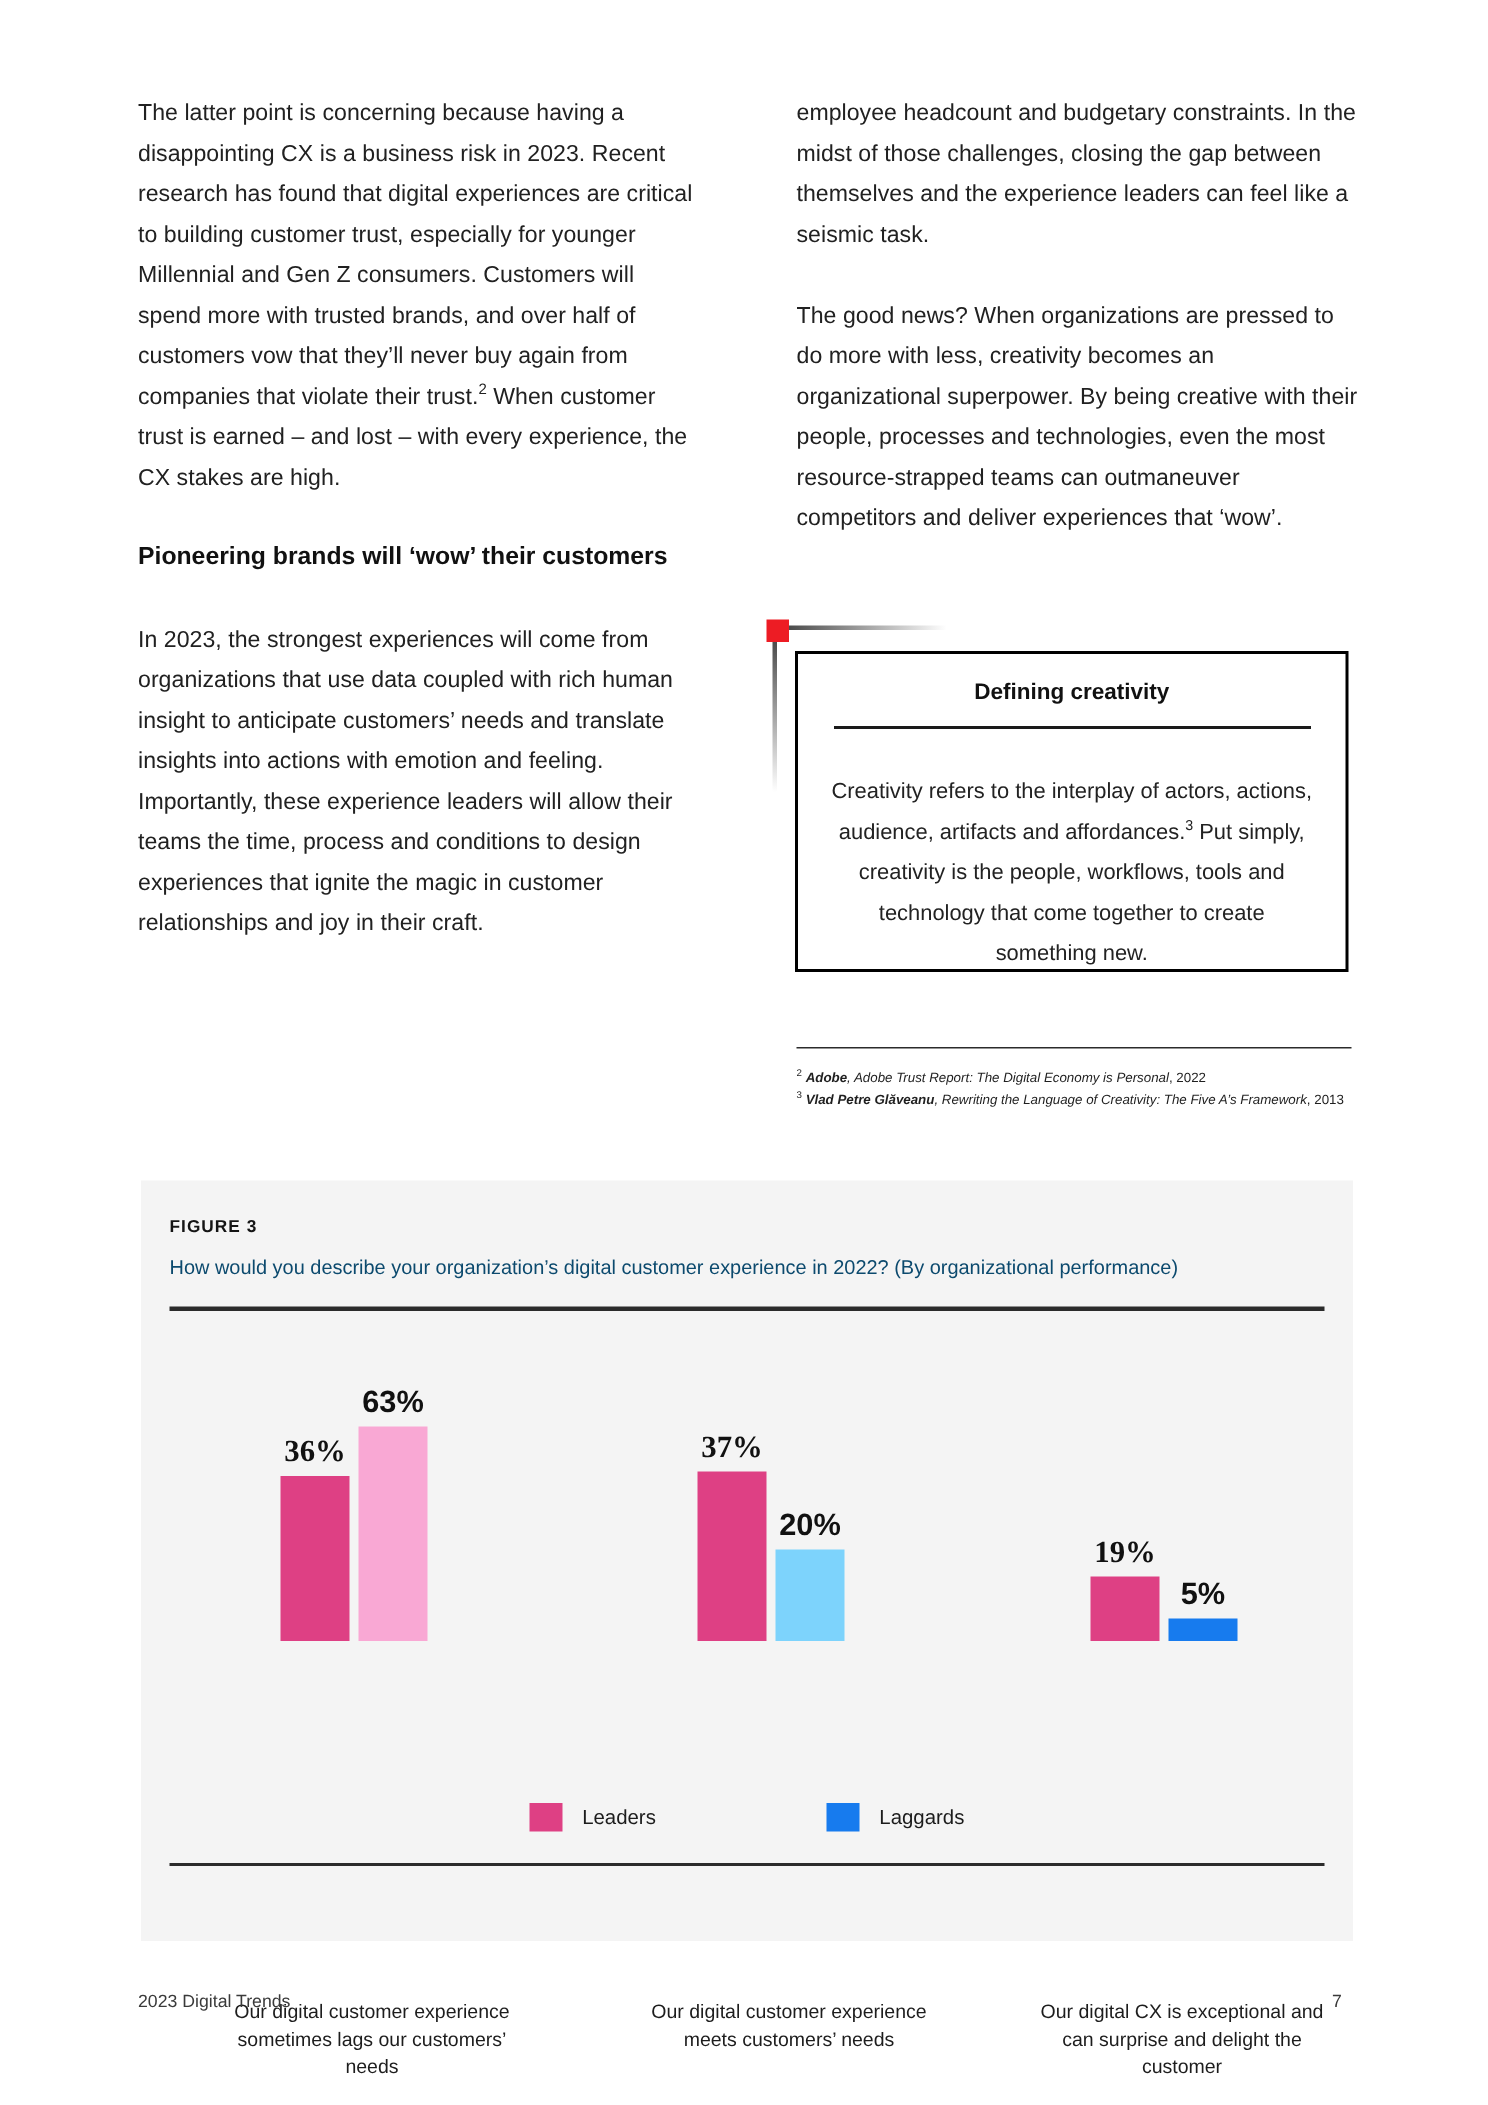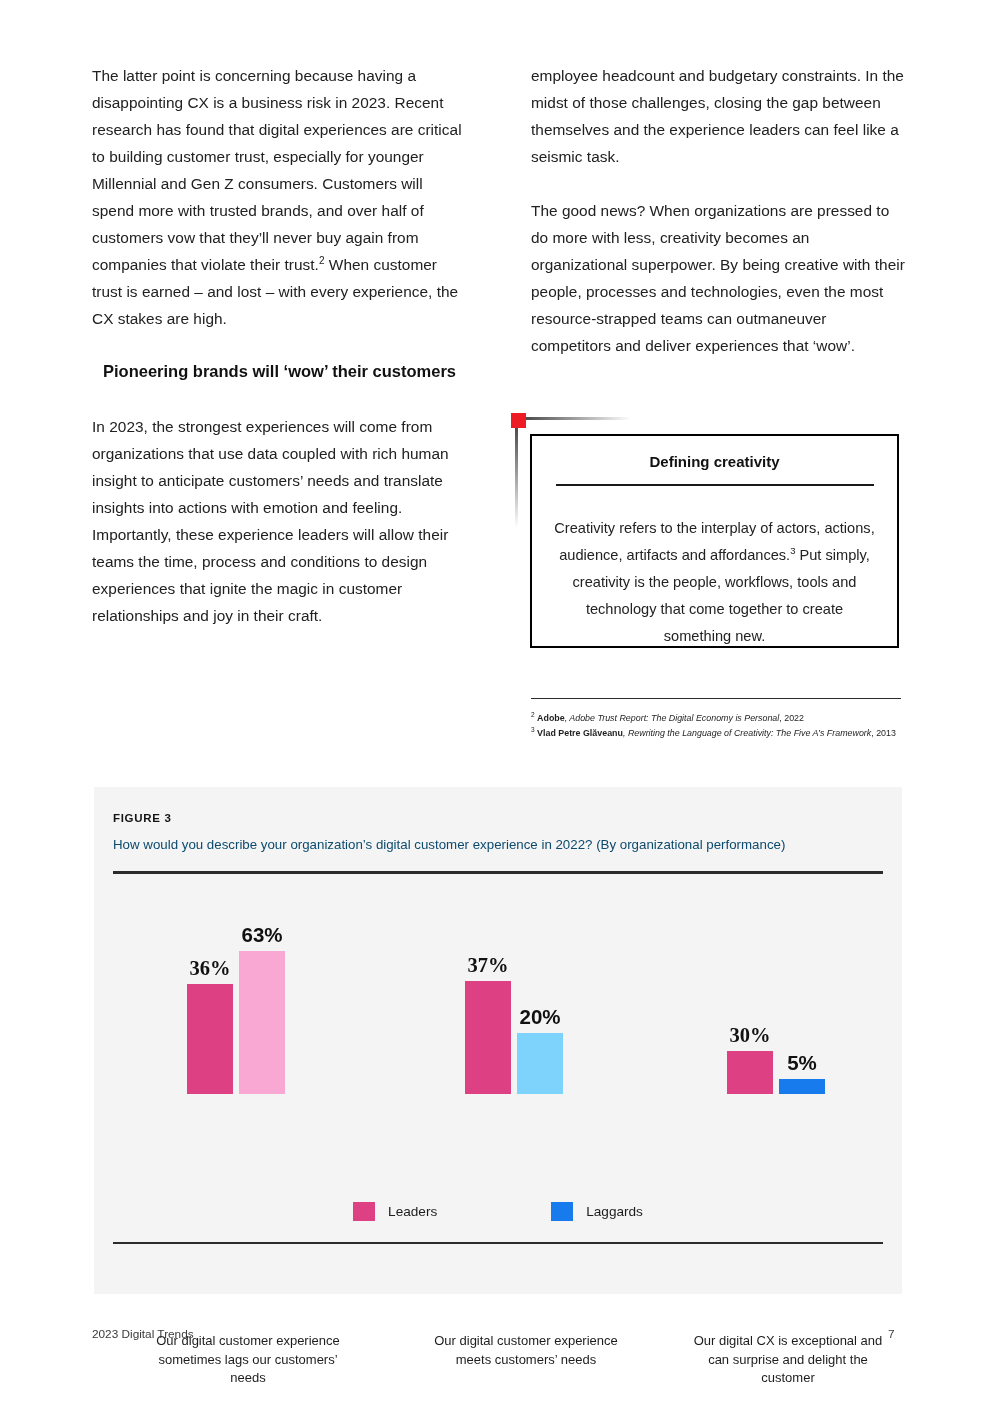--- a/index.html
+++ b/index.html
@@ -37,21 +37,20 @@
     line-height: 0;
     vertical-align: super;
   }
 
   h2.section-head {
     font-size: 16.5px;
     line-height: 25px;
     font-weight: bold;
     color: #111111;
     margin: 25px 0 29px 0;
-    text-align: center;
   }
 
   
   .callout-wrap {
     position: absolute;
     left: 509px;
     top: 411px;
     width: 392px;
     height: 240px;
   }
@@ -132,21 +131,21 @@
     position: absolute;
     left: 531px;
     top: 712px;
     width: 375px;
     font-size: 8.9px;
     line-height: 13.5px;
     color: #1f1f1f;
   }
   .footnotes .fn { margin-bottom: 1px; }
   .footnotes sup { font-size: 6.5px; vertical-align: super; line-height: 0; }
-  .footnotes b { font-weight: bold; }
+  .footnotes b { font-weight: bold; font-style: italic; }
   .footnotes i { font-style: italic; }
 
   
   .figure-panel {
     position: absolute;
     left: 94px;
     top: 787px;
     width: 808px;
     height: 507px;
     background: #f4f4f4;
@@ -337,21 +336,21 @@
           </div>
           <div class="bar bar-laggard" style="height: 61px; background: #7dd3fc;">
             <div class="bar-value">20%</div>
           </div>
         </div>
         <div class="bar-caption">Our digital customer experience meets customers’ needs</div>
       </div>
       <div class="bar-group" style="left: 570px;">
         <div class="bars">
           <div class="bar bar-leader" style="height: 42.7px; background: rgb(222, 64, 132);">
-            <div class="bar-value">30%</div>
+            <div class="bar-value">19%</div>
           </div>
           <div class="bar bar-laggard" style="height: 15.25px; background: rgb(23, 123, 238);">
             <div class="bar-value">5%</div>
           </div>
         </div>
         <div class="bar-caption">Our digital CX is exceptional and can surprise and delight the customer</div>
       </div>
     </div>
 
   <div class="legend" id="legend">

